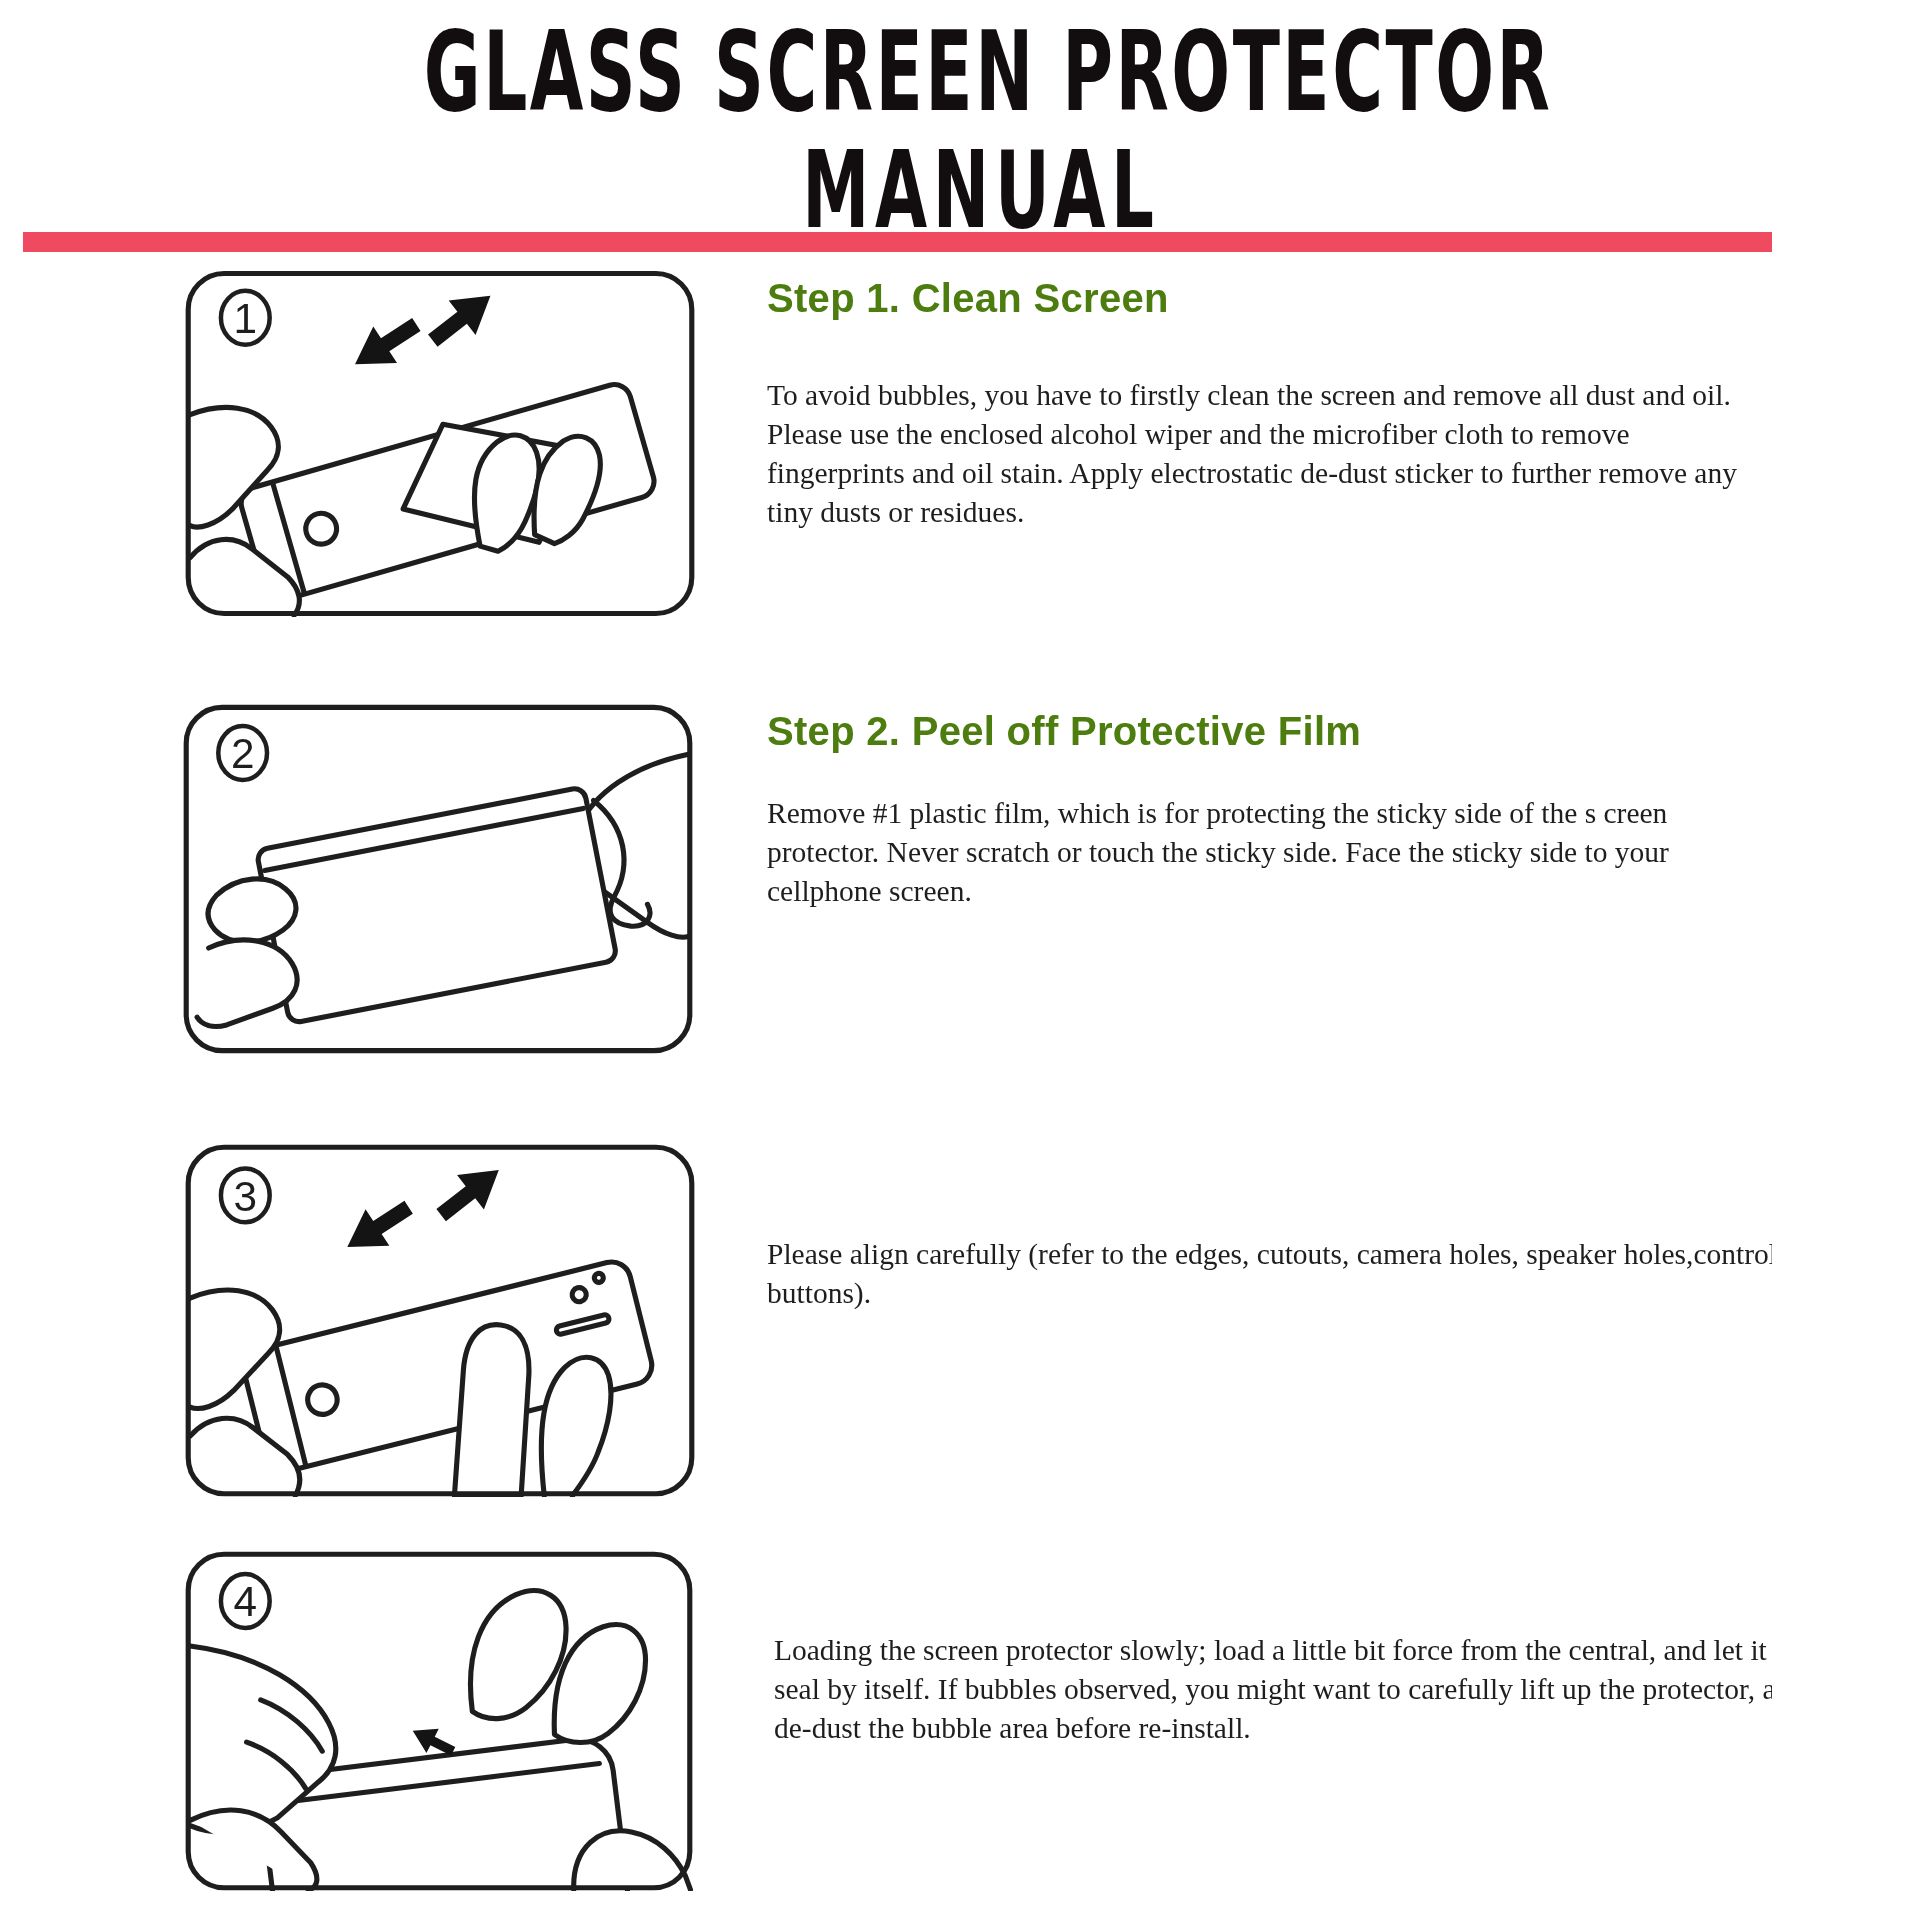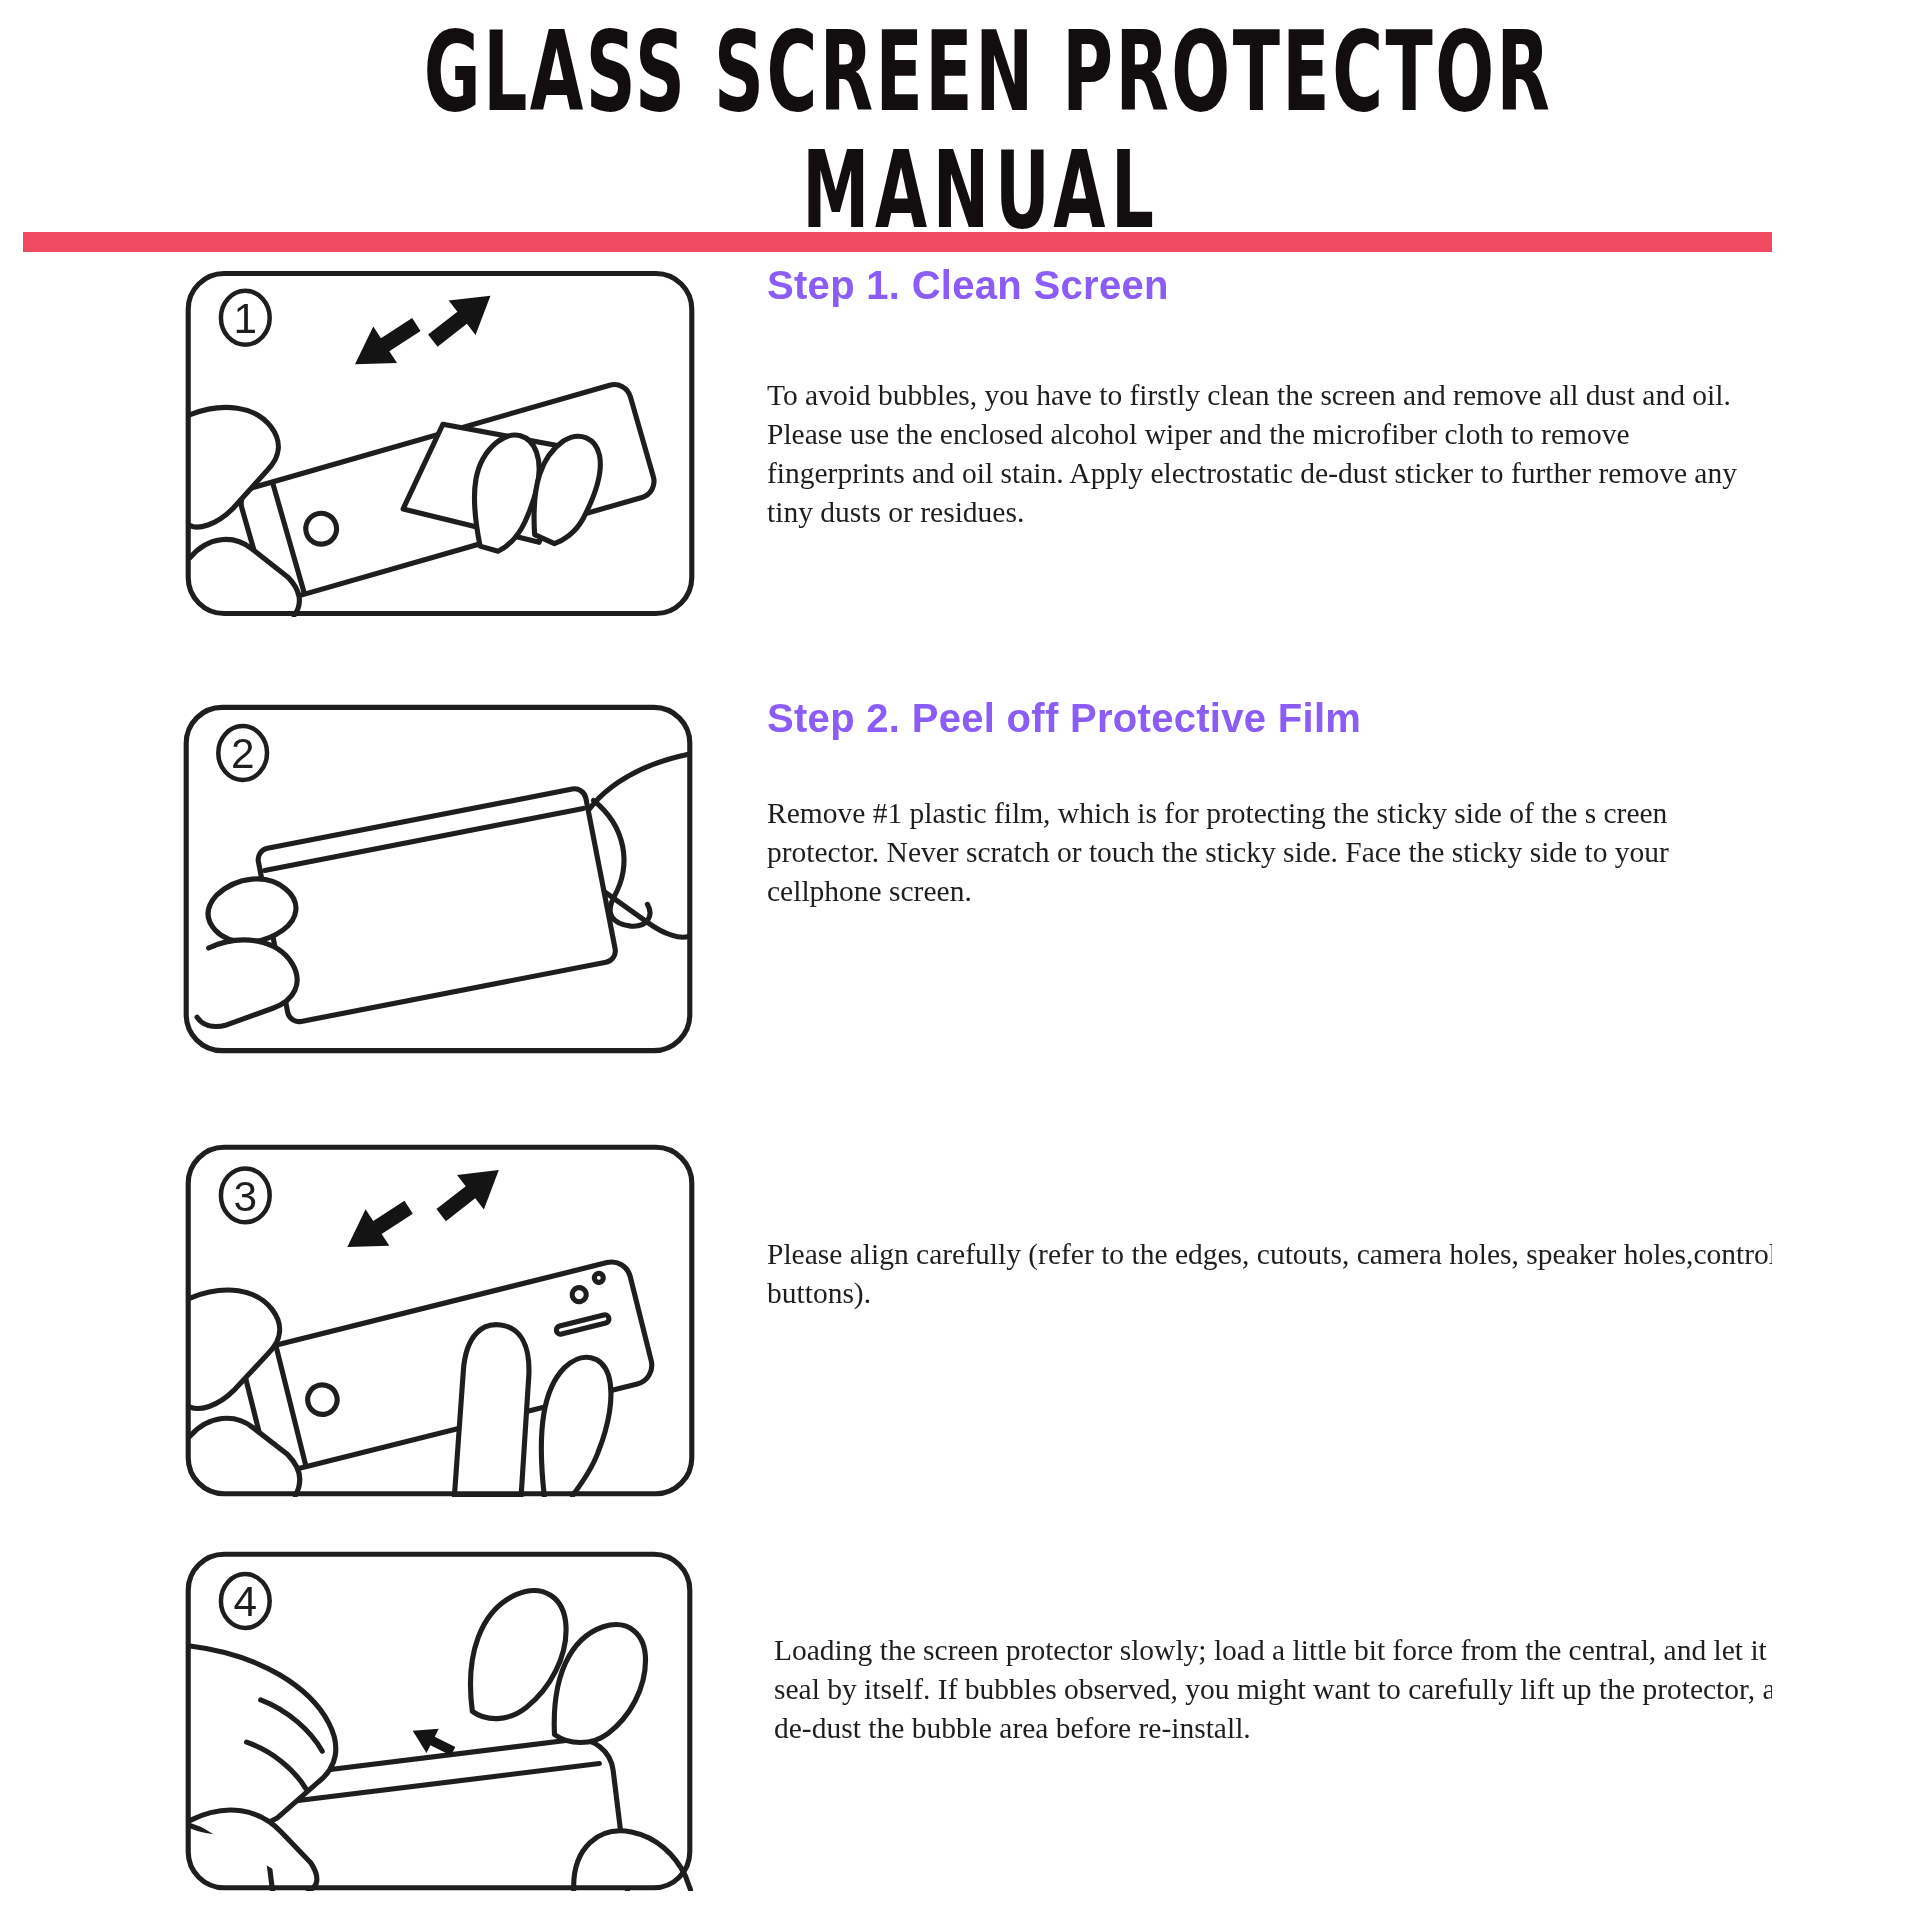--- a/index.html
+++ b/index.html
@@ -51,22 +51,23 @@
   .illus-2 { left: 183px;  top: 704px; width: 510px; height: 350px; }
   .illus-3 { left: 185px;  top: 1144px; width: 510px; height: 353px; }
   .illus-4 { left: 185px;  top: 1551px; width: 508px; height: 340px; }
   .step-heading {
     position: absolute;
     left: 767px;
     font-weight: 700;
     font-size: 40px;
     line-height: 1.1;
     letter-spacing: 0.3px;
-    color: #8b5cf6;
+    color: #4d7c0f;
     font-family: "Liberation Sans", sans-serif;
+    margin-top: 13px;
   }
   .heading-1 { top: 263px; }
   .heading-2 { top: 696px; }
   .heading-3 { top: 1127px; }
   .heading-4 { top: 1540px; }
   .step-body {
     position: absolute;
     left: 767px;
     font-family: "Liberation Serif", serif;
     font-size: 29.5px;

